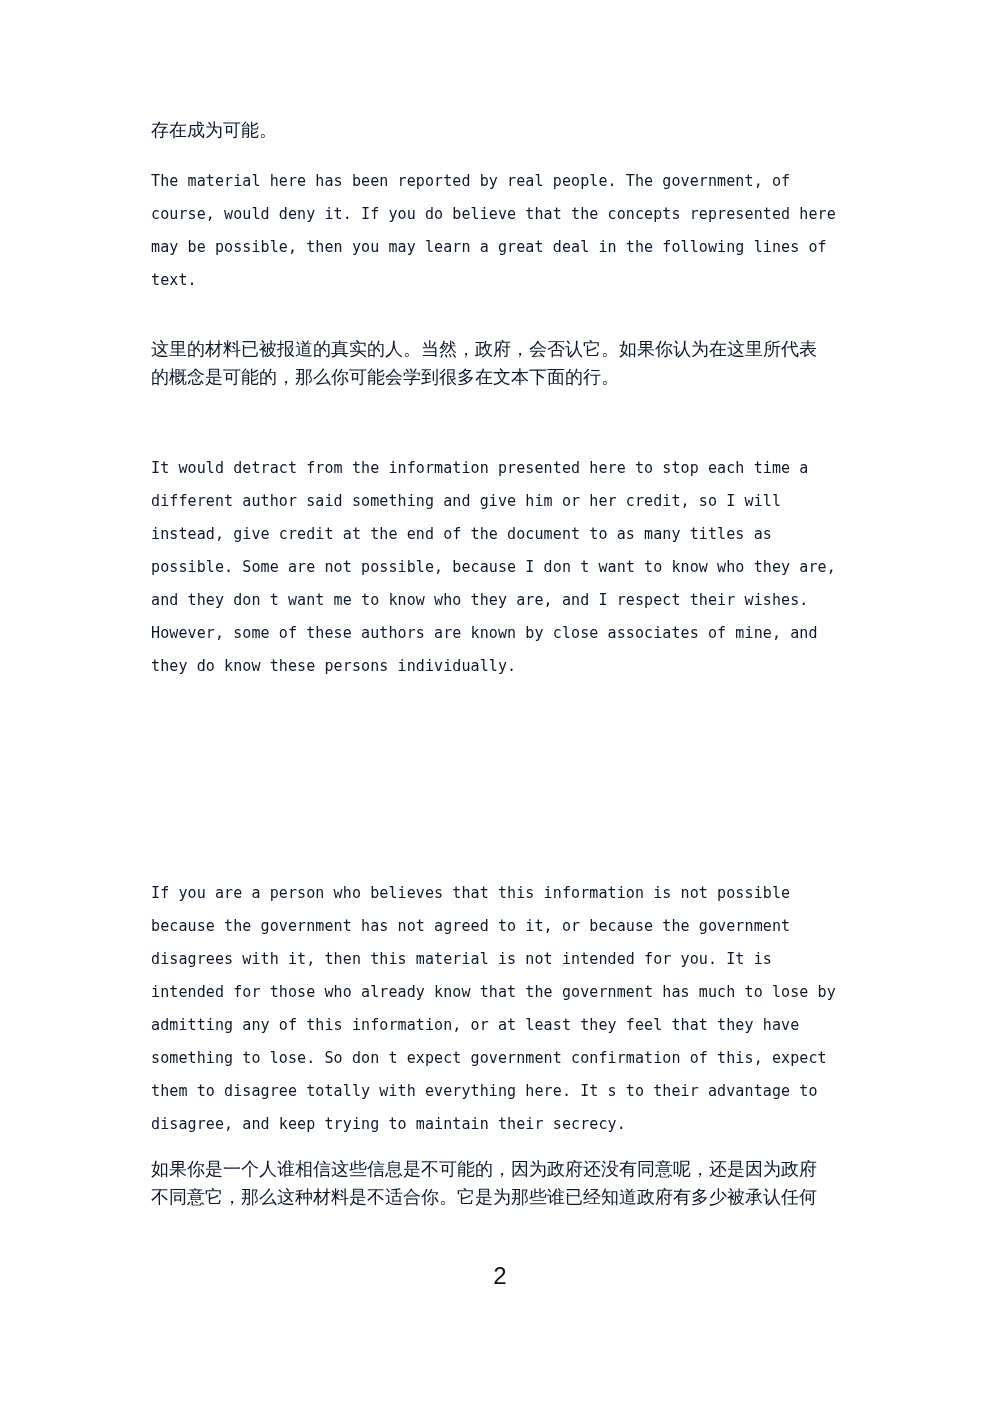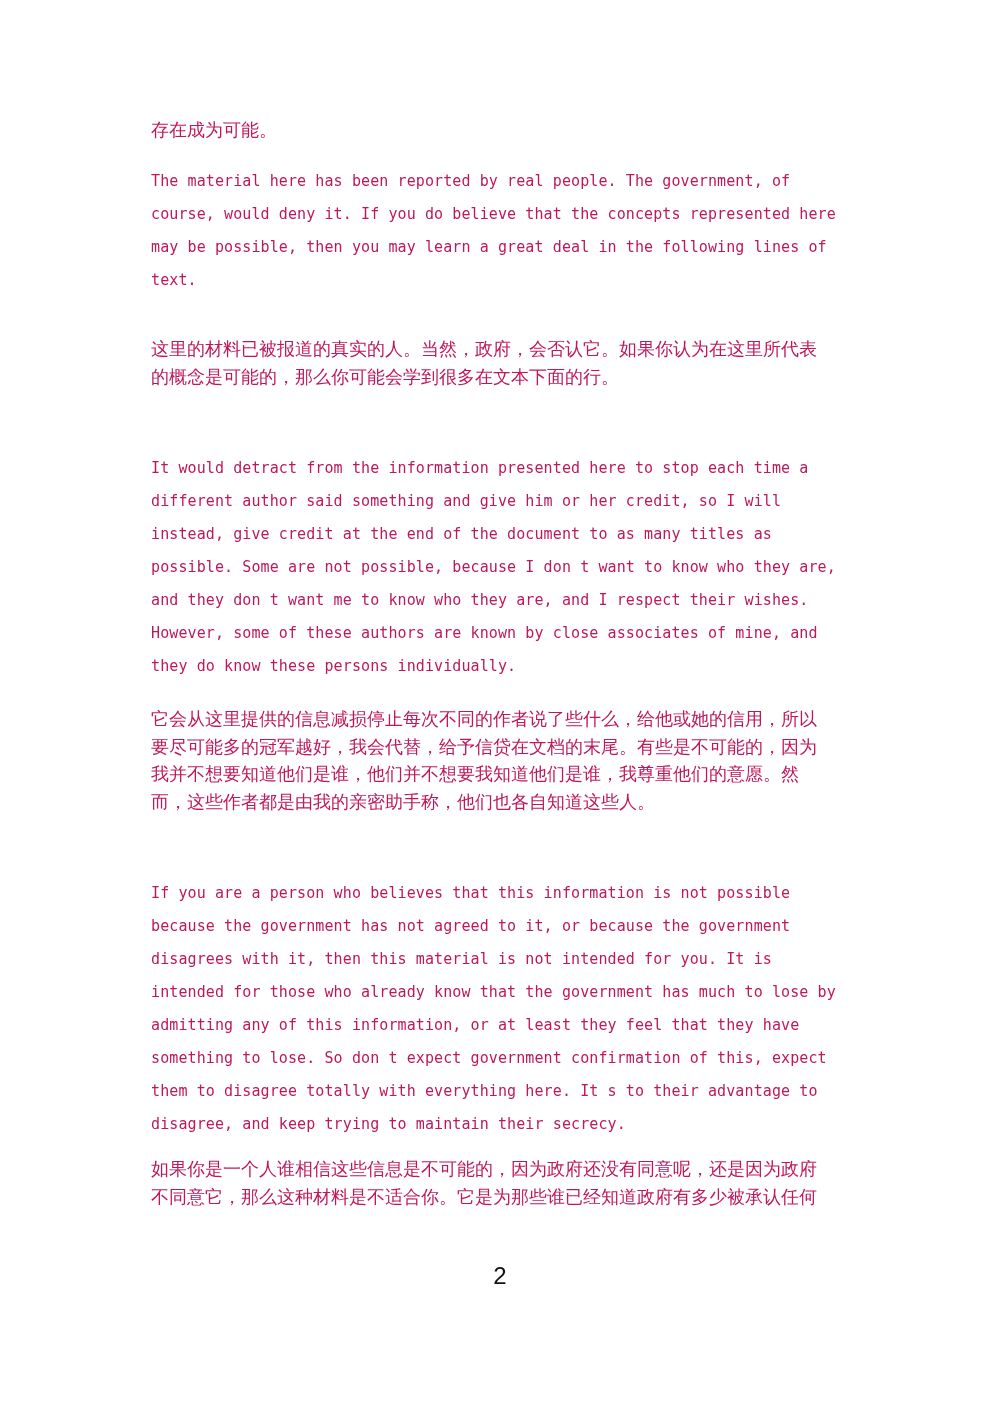--- a/index.html
+++ b/index.html
@@ -16,21 +16,21 @@
     width: 1000px;
     height: 1415px;
     background: #ffffff;
     overflow: hidden;
   }
   .para {
     position: absolute;
     left: 151px;
     width: 716px;
     white-space: pre-wrap;
-    color: #be185d;
+    color: #0f172a;
     text-align: left;
   }
   .para.en {
     font-family: "DejaVu Sans Mono", "Liberation Mono", monospace;
     font-size: 15px;
     line-height: 33px;
     letter-spacing: 0.1px;
   }
   .para.zh {
     font-family: "DejaVu Sans", sans-serif;
@@ -67,24 +67,20 @@
 text.</div>
   <div class="para zh p2">这里的材料已被报道的真实的人。当然，政府，会否认它。如果你认为在这里所代表
 的概念是可能的，那么你可能会学到很多在文本下面的行。</div>
   <div class="para en p3">It would detract from the information presented here to stop each time a
 different author said something and give him or her credit, so I will
 instead, give credit at the end of the document to as many titles as
 possible. Some are not possible, because I don t want to know who they are,
 and they don t want me to know who they are, and I respect their wishes.
 However, some of these authors are known by close associates of mine, and
 they do know these persons individually.</div>
-  <div class="para zh p4">它会从这里提供的信息减损停止每次不同的作者说了些什么，给他或她的信用，所以
-要尽可能多的冠军越好，我会代替，给予信贷在文档的末尾。有些是不可能的，因为
-我并不想要知道他们是谁，他们并不想要我知道他们是谁，我尊重他们的意愿。然
-而，这些作者都是由我的亲密助手称，他们也各自知道这些人。</div>
   <div class="para en p5">If you are a person who believes that this information is not possible
 because the government has not agreed to it, or because the government
 disagrees with it, then this material is not intended for you. It is
 intended for those who already know that the government has much to lose by
 admitting any of this information, or at least they feel that they have
 something to lose. So don t expect government confirmation of this, expect
 them to disagree totally with everything here. It s to their advantage to
 disagree, and keep trying to maintain their secrecy.</div>
   <div class="para zh p6">如果你是一个人谁相信这些信息是不可能的，因为政府还没有同意呢，还是因为政府
 不同意它，那么这种材料是不适合你。它是为那些谁已经知道政府有多少被承认任何</div>

